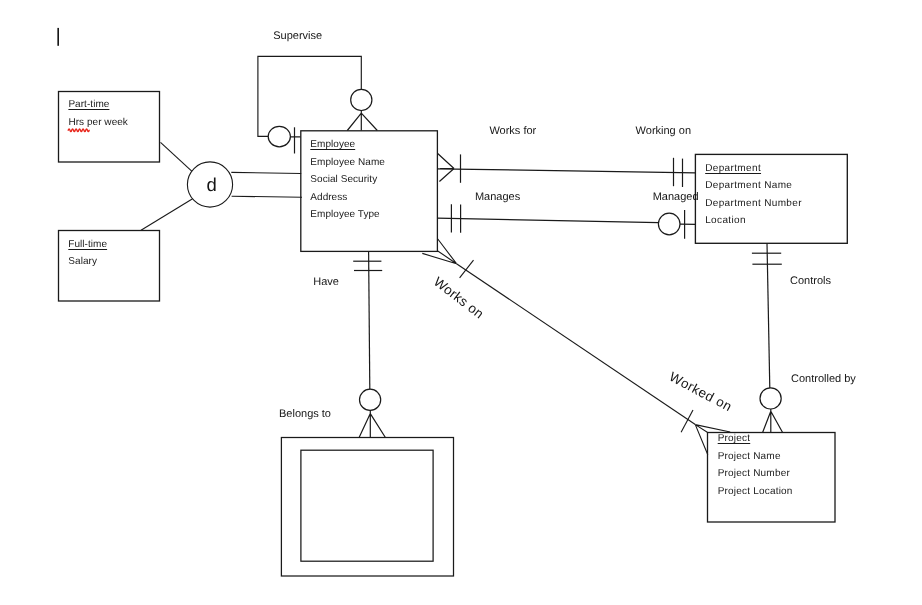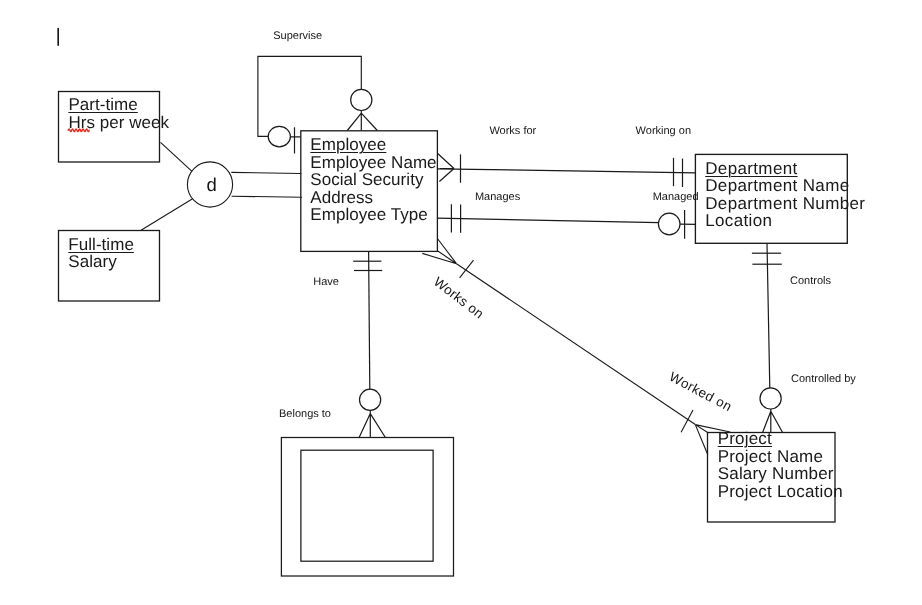--- a/index.html
+++ b/index.html
@@ -3,21 +3,21 @@
 <meta charset="utf-8">
 <title>ER Diagram</title>
 <style>
   html,body{margin:0;padding:0;background:#ffffff;}
   body{width:922px;height:605px;overflow:hidden;
        font-family:"Liberation Sans",sans-serif;
        -webkit-font-smoothing:antialiased;
        text-rendering:geometricPrecision;}
   #canvas{position:relative;width:922px;height:605px;background:#fff;}
   svg#gfx{position:absolute;left:0;top:0;width:922px;height:605px;}
-  .ent-text{position:absolute;font-size:17px;letter-spacing:0.05px;line-height:17.55px;color:#1a1a1a;white-space:nowrap;}
+  .ent-text{position:absolute;font-size:10px;letter-spacing:0.05px;line-height:17.55px;color:#1a1a1a;white-space:nowrap;}
   .ent-text .key{text-decoration:underline;text-underline-offset:2.45px;text-decoration-thickness:1.1px;}
   .misspelled{position:relative;}
   svg.squiggle{position:absolute;overflow:visible;}
   .rel-lbl{position:absolute;font-size:11px;color:#151515;white-space:nowrap;}
   .rot-lbl{position:absolute;font-size:13.4px;color:#151515;white-space:nowrap;transform-origin:0 0;}
   .dlabel{position:absolute;font-size:18.5px;color:#151515;line-height:1;}
 </style>
 </head>
 <body>
 
@@ -101,21 +101,21 @@
     <div class="key">Department</div>
     <div>Department Name</div>
     <div>Department Number</div>
     <div>Location</div>
   </div>
 
 
   <div class="ent-text" style="left:717.7px;top:414px;letter-spacing:0.2px;margin-top:16px;">
     <div class="key">Project</div>
     <div>Project Name</div>
-    <div>Salary Number</div>
+    <div>Project Number</div>
     <div>Project Location</div>
   </div>
 
   <div class="ent-text" style="left:68.4px;top:96.3px;">
     <div class="key">Part-time</div>
     <div><span class="misspelled">Hrs</span><span> per week</span></div>
   </div>
 
   <div class="ent-text" style="left:68.3px;top:235.9px;">
     <div class="key">Full-time</div>

